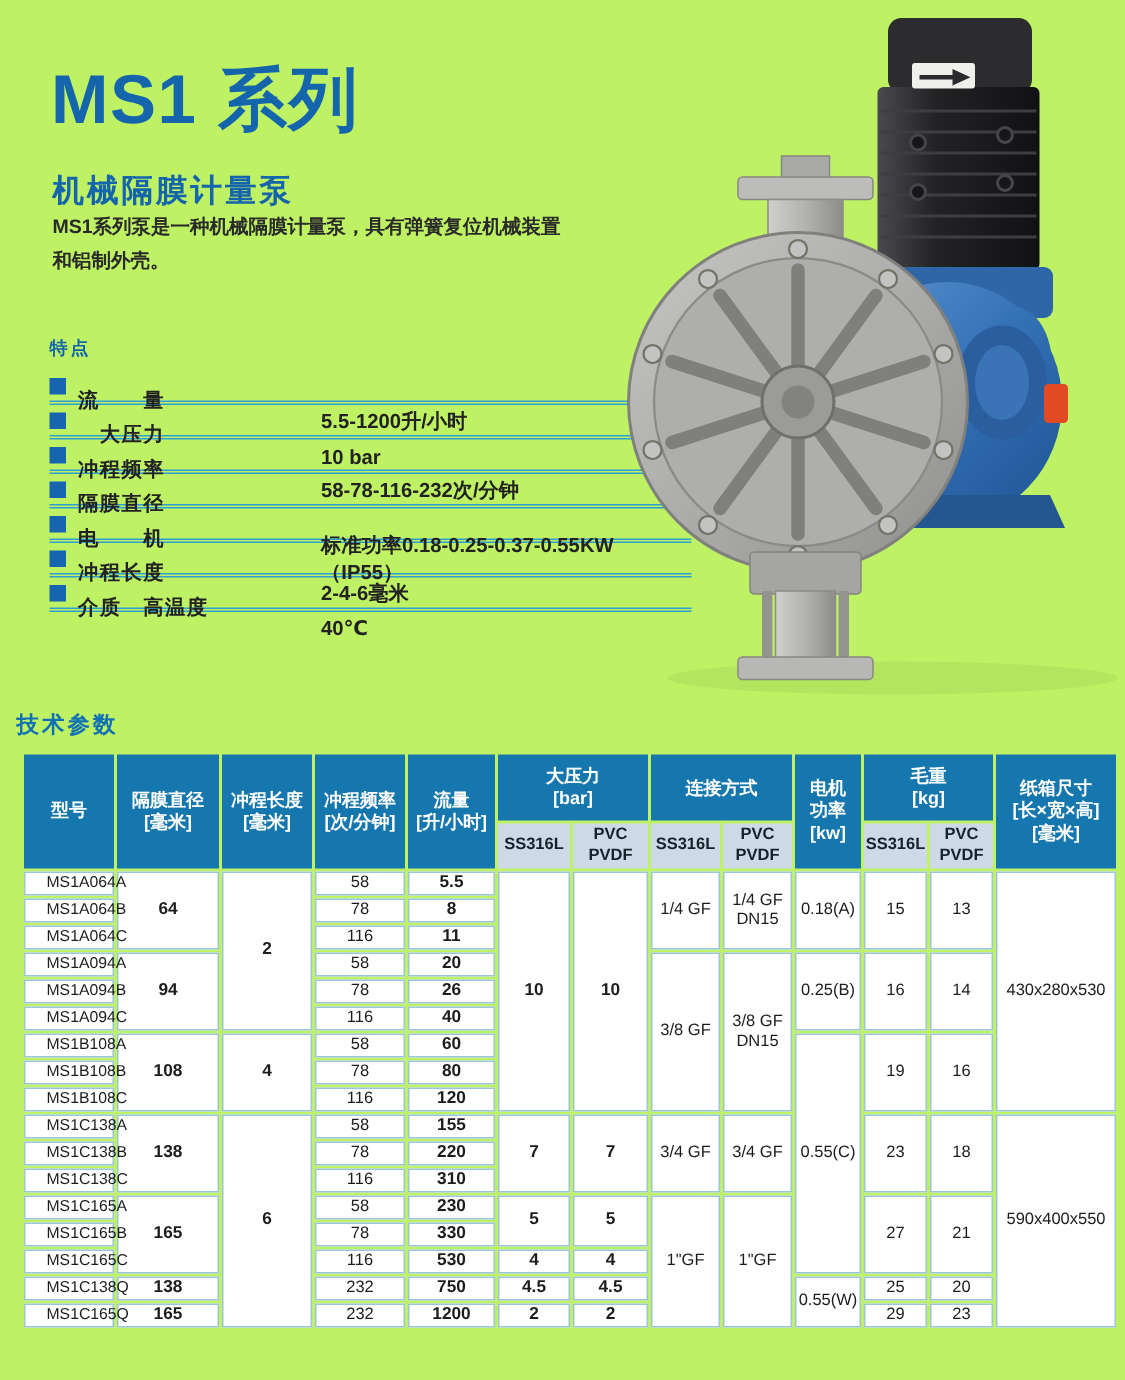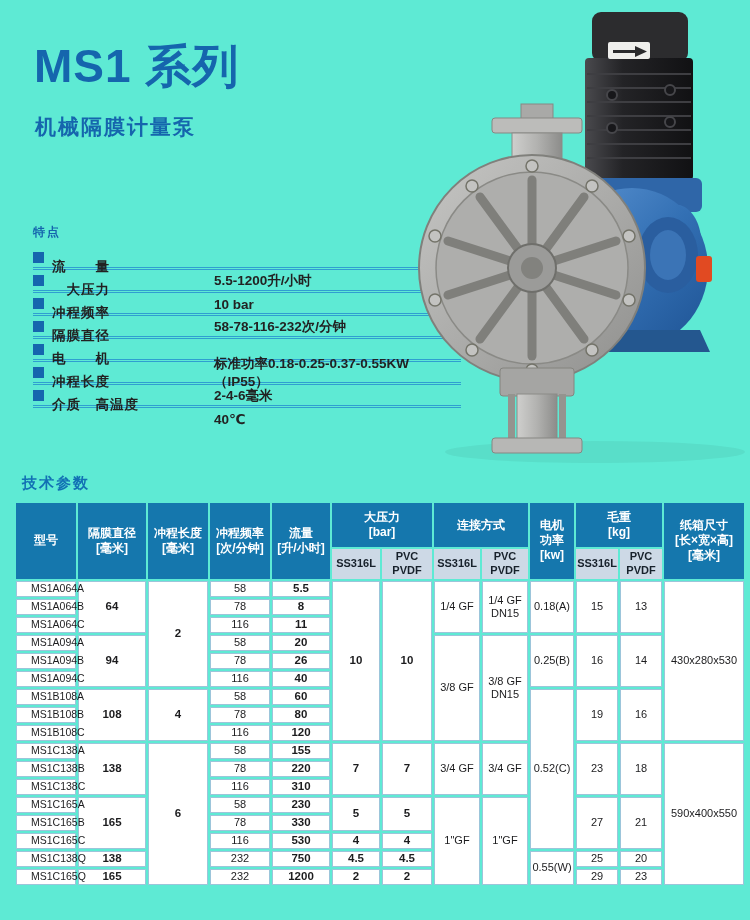--- a/index.html
+++ b/index.html
@@ -1,41 +1,41 @@
 <!DOCTYPE html>
 <html><head>
 <meta charset="utf-8">
 <style>
   * { margin:0; padding:0; box-sizing:border-box; }
   html,body { background:#fff; }
   body {
     font-family:"Liberation Sans","DejaVu Sans",sans-serif;
     color:#1c1c1e;
   }
-  .page { position:relative; width:750px; height:920px; background:#5eead4; overflow:hidden; }
+  .page { position:relative; width:750px; height:920px; background:#bef264; overflow:hidden; }
 
   
   .title   { position:absolute; left:34px; top:36px; font-size:46px; font-weight:800; color:#1565ad; letter-spacing:1px; }
   .subtitle{ position:absolute; left:35px; top:101px; font-size:21px; font-weight:700; color:#1565ad; letter-spacing:2px;margin-top:12px; }
   .desc    { position:absolute; left:35px; top:140px; width:340px; font-size:13px; font-weight:600; color:#2a2a2a; line-height:1.75; }
 
   
   .feat-head { position:absolute; left:33px; top:224px; font-size:12px; font-weight:700; color:#1565ad; letter-spacing:2px; }
   .features  { position:absolute; left:33px; top:247px; width:428px; }
   .feat-row  { display:flex; align-items:center; height:20px; }
   .feat-bullet { width:11px; height:11px; background:#1566ae; margin-right:8px; flex:0 0 11px; }
   .feat-label { width:162px; font-size:13.5px; font-weight:700; color:#222; letter-spacing:1px;margin-top:20px; }
   .feat-value { flex:1; font-size:13.5px; font-weight:700; color:#222;margin-top:48px; }
   .feat-div  { height:3px; border-top:1px solid #2f9fd0; border-bottom:1px solid #2f9fd0; margin:0 0 0 0; }
 
   
   .pump { position:absolute; left:380px; top:0; width:370px; height:465px; z-index:5; }
 
   
-  .tech-head { position:absolute; left:22px; top:474px; font-size:15px; font-weight:700; color:#1270b4; letter-spacing:2px; }
+  .tech-head { position:absolute; left:11px; top:474px; font-size:15px; font-weight:700; color:#1270b4; letter-spacing:2px; }
   .tech-table-wrap { position:absolute; left:14px; top:501px; }
   table.tech {
     border-collapse:separate; border-spacing:2px; table-layout:fixed; width:730px;
   }
   table.tech th {
     background:#1577ad; color:#fff; font-size:12px; font-weight:700;
     text-align:center; vertical-align:middle; white-space:pre-line; line-height:1.25;
     padding:1px 0;
   }
   table.tech tr.hrow1 th { height:44px; }
@@ -51,20 +51,21 @@
   table.tech td.b { font-weight:700; font-size:11.5px; }
   table.tech td.model { text-align:left; padding-left:14px; font-size:10.5px; }
 </style>
 </head>
 <body>
 
 <div class="page">
 
   <div class="title">MS1 系列</div>
   <div class="subtitle">机械隔膜计量泵</div>
+  <div class="desc">MS1系列泵是一种机械隔膜计量泵，具有弹簧复位机械装置和铝制外壳。</div>
 
   <div class="feat-head">特点</div>
   <div class="features">
     <div class="feat-row">
       <span class="feat-bullet"></span>
       <span class="feat-label">流　　量</span>
       <span class="feat-value">5.5-1200升/小时</span>
     </div>
     <div class="feat-div"></div>
     <div class="feat-row">
@@ -312,21 +313,21 @@
             <td class="model">MS1A094C</td>
             <td>116</td>
             <td class="b">40</td>
           </tr>
           <tr>
             <td class="model">MS1B108A</td>
             <td rowspan="3" class="b">108</td>
             <td rowspan="3" class="b">4</td>
             <td>58</td>
             <td class="b">60</td>
-            <td rowspan="9">0.52(C)</td>
+            <td rowspan="9">0.55(C)</td>
             <td rowspan="3">19</td>
             <td rowspan="3">16</td>
           </tr>
           <tr>
             <td class="model">MS1B108B</td>
             <td>78</td>
             <td class="b">80</td>
           </tr>
           <tr>
             <td class="model">MS1B108C</td>

